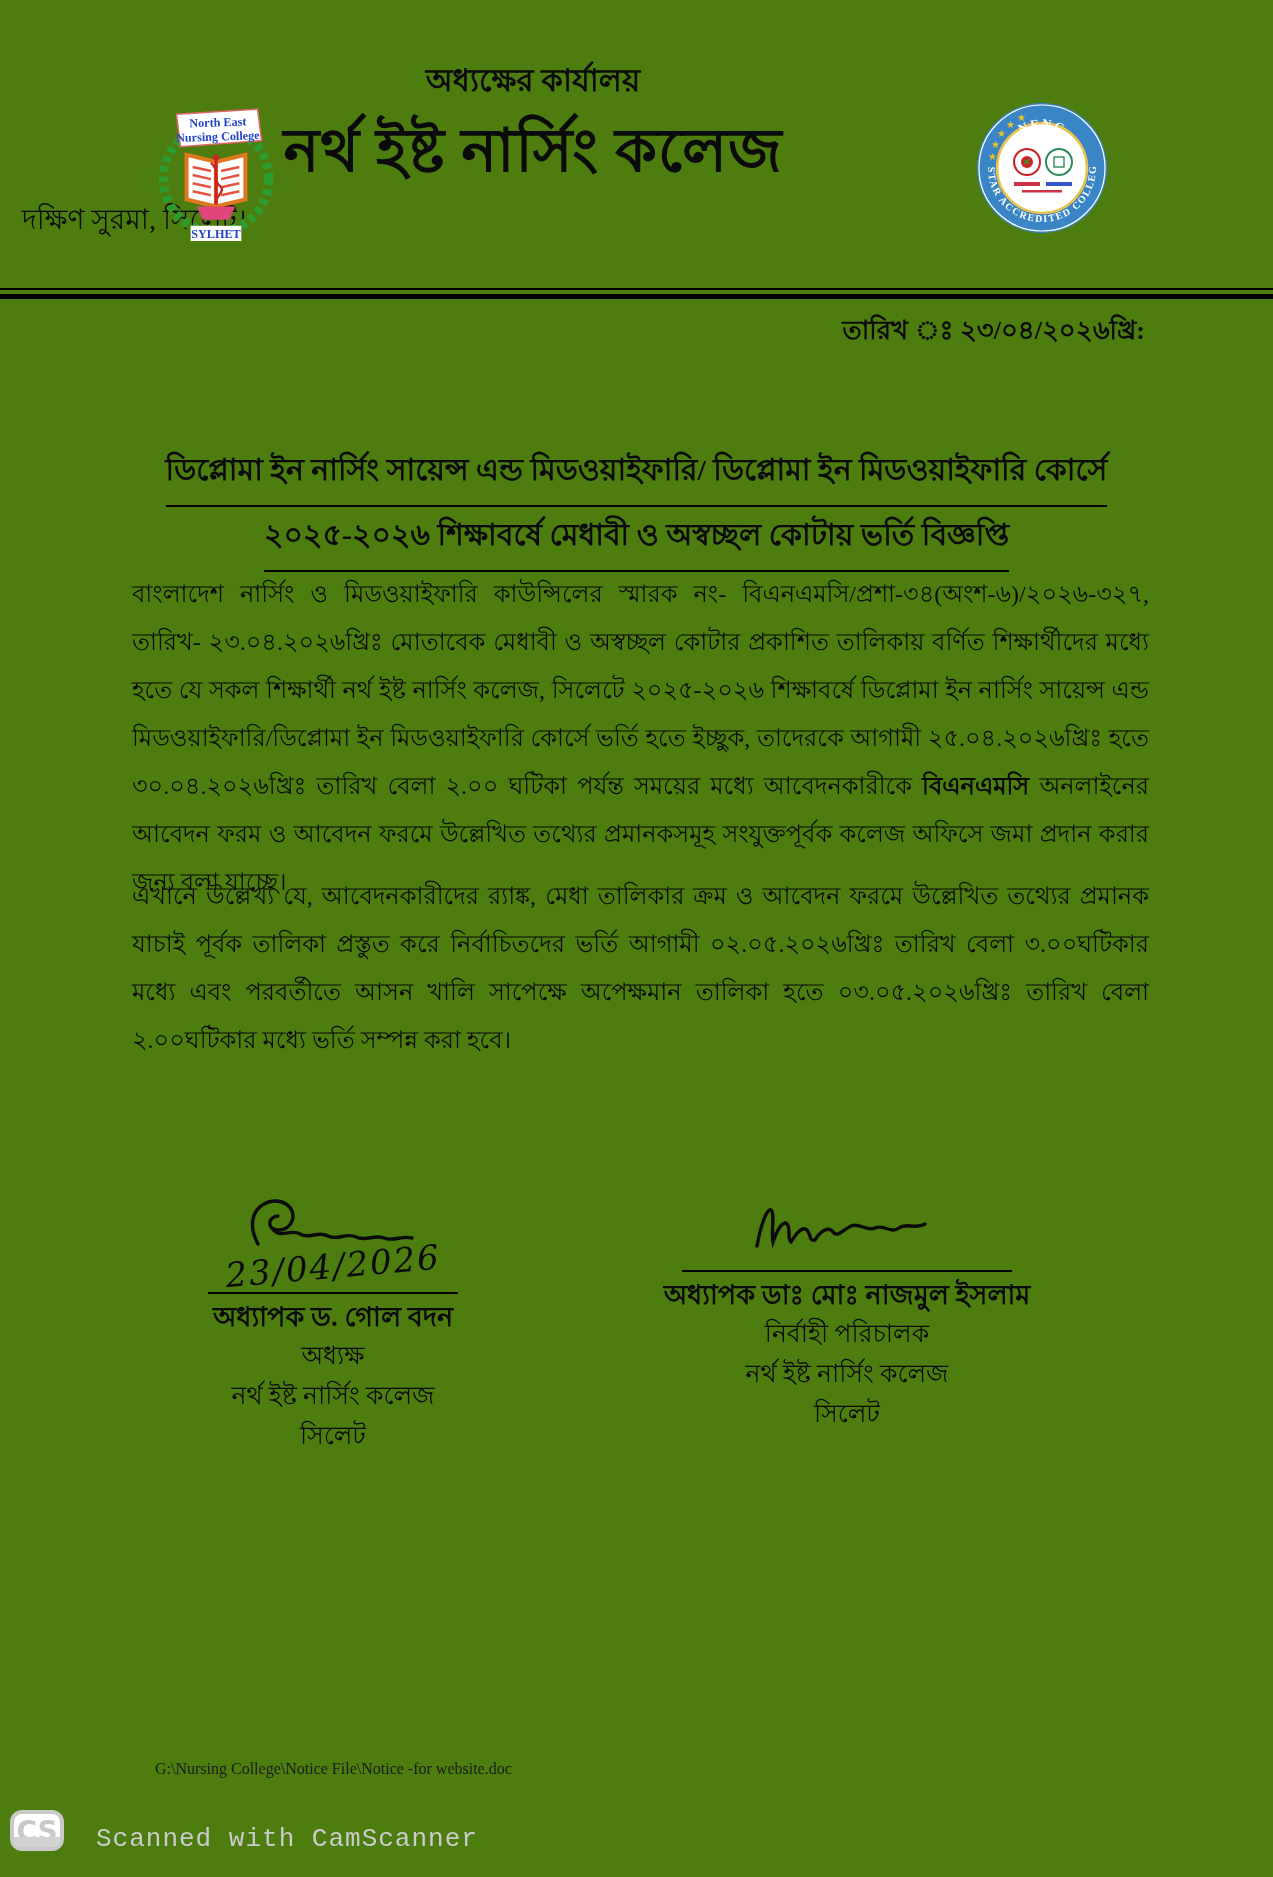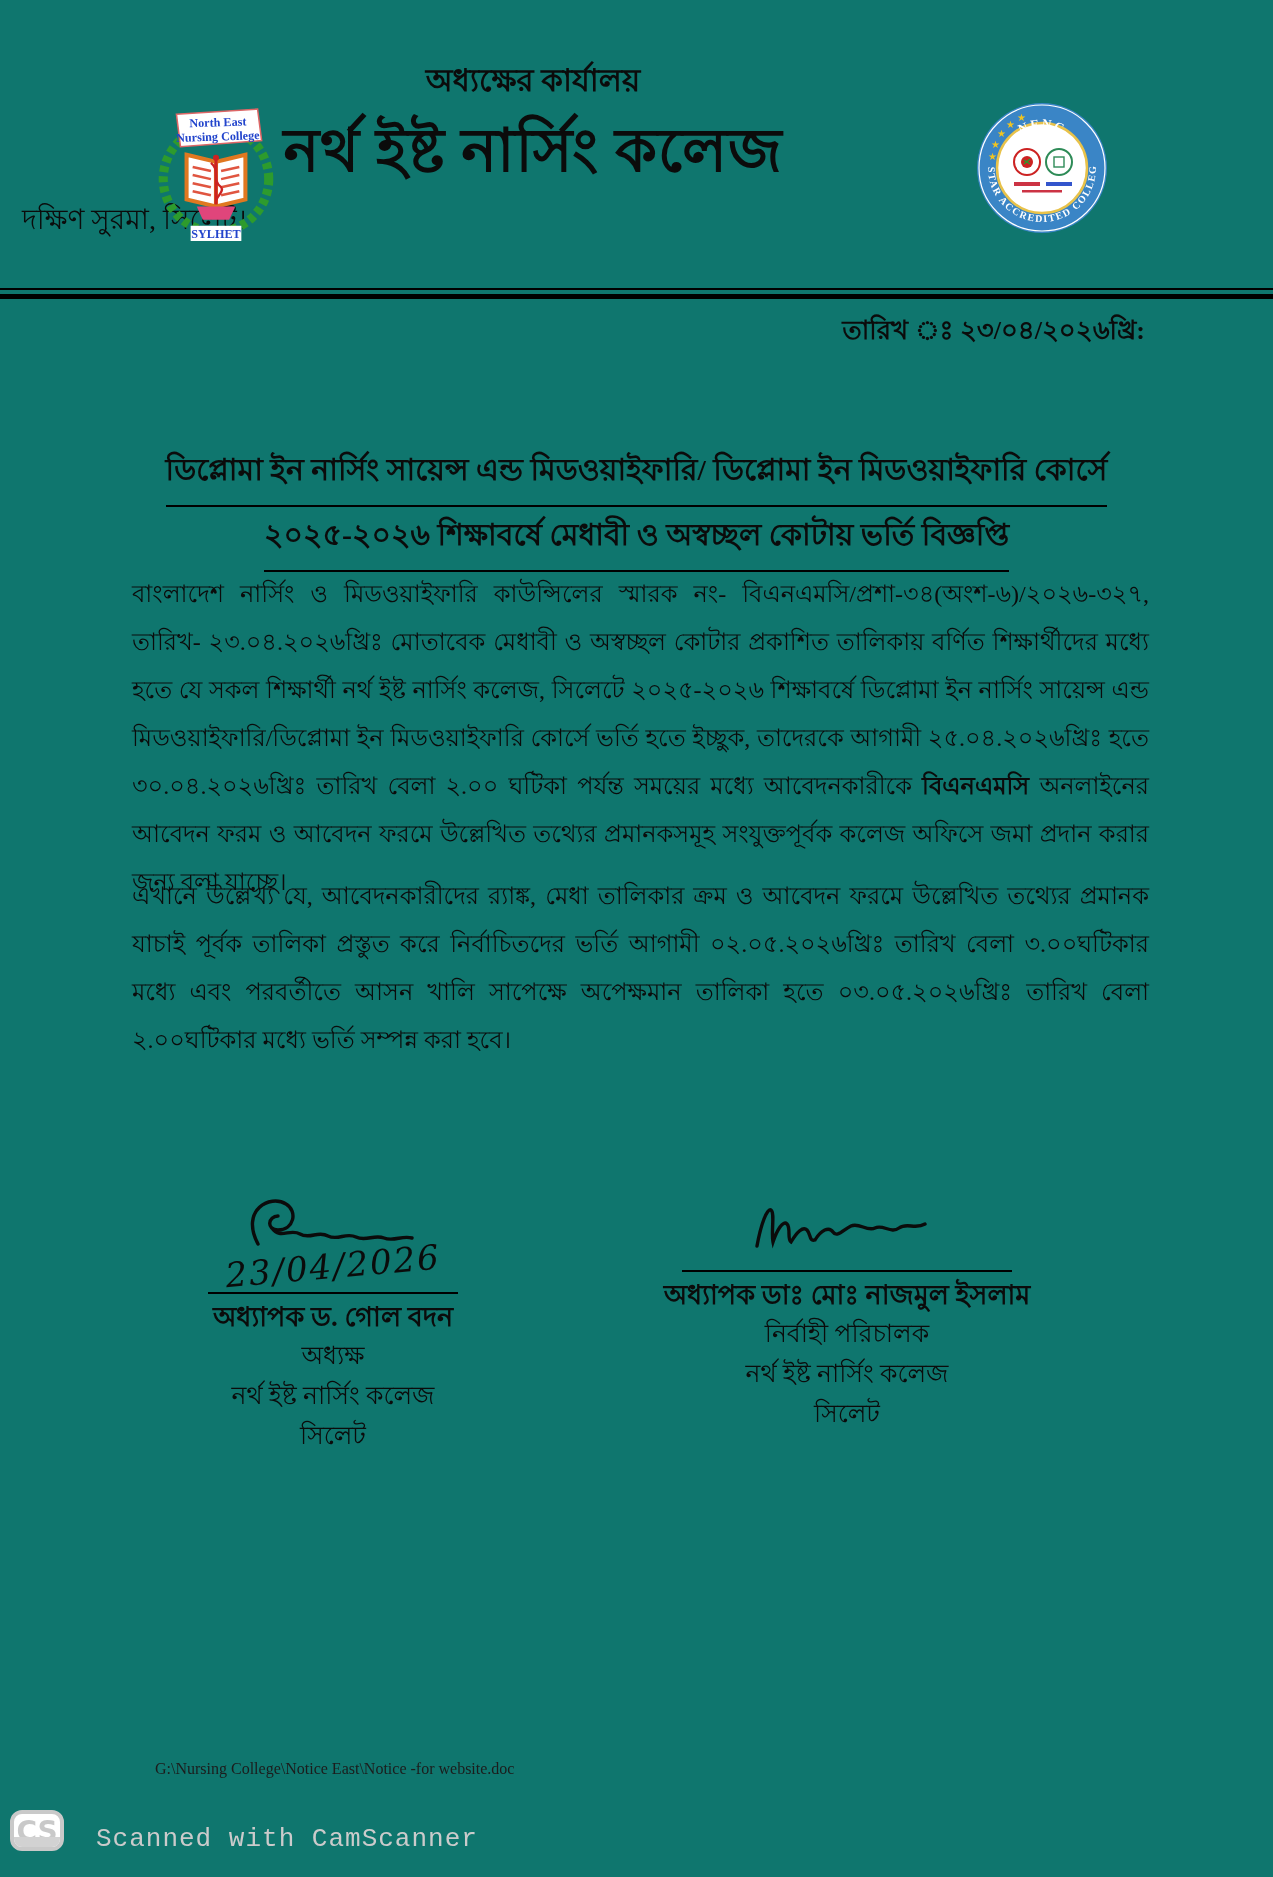--- a/index.html
+++ b/index.html
@@ -1,16 +1,16 @@
 <!DOCTYPE html>
 <html><head>
 <meta charset="utf-8">
 <style>
   html,body{margin:0;padding:0;background:#ffffff;}
-  .page{position:relative;width:1273px;height:1877px;background:#0f766e;overflow:hidden;
+  .page{position:relative;width:1273px;height:1877px;background:#4d7c0f;overflow:hidden;
         font-family:"Liberation Serif","DejaVu Serif",serif;color:#0b0b0b;}
   .office-line{position:absolute;left:0;top:56px;width:1066px;text-align:center;
                font-size:31px;font-weight:bold;}
   .college-name{position:absolute;left:0;top:104px;width:1066px;text-align:center;
                 font-size:60px;font-weight:bold;letter-spacing:1px;}
   .address-line{position:absolute;left:0;top:198px;width:1066px;text-align:left;
                 font-size:28px;padding-left:22px;}
   .logo-left{position:absolute;left:148px;top:100px;width:137px;height:142px;}
   .badge-right{position:absolute;left:976px;top:102px;width:132px;height:132px;}
 
@@ -151,21 +151,21 @@
     <svg class="sig-svg" width="260" height="58" viewBox="0 0 260 58">
       <path d="M40,48 C44,26 50,10 54,12 C58,15 54,34 56,44 C60,32 66,22 70,26 C74,30 70,42 74,44 C80,34 86,28 90,32 C94,36 92,44 98,42 C104,32 112,28 116,34 C120,40 126,32 134,28 C142,24 150,34 158,30 C166,26 174,36 182,30 C190,24 198,32 208,26" stroke="#0b0b0b" stroke-width="3.4" fill="none" stroke-linecap="round"></path>
     </svg>
     <div class="sig-rule"></div>
     <div class="sig-name">অধ্যাপক ডাঃ মোঃ নাজমুল ইসলাম</div>
     <div class="sig-role">নির্বাহী পরিচালক</div>
     <div class="sig-org">নর্থ ইষ্ট নার্সিং কলেজ</div>
     <div class="sig-place">সিলেট</div>
   </div>
 
-  <div class="file-path">G:\Nursing College\Notice East\Notice -for website.doc</div>
+  <div class="file-path">G:\Nursing College\Notice File\Notice -for website.doc</div>
 
   <div class="cam-box">
     <span class="cs">CS</span>
     <span class="cs-bar"></span>
   </div>
   <div class="cam-text">Scanned with CamScanner</div>
 
 </div>
 
 </body></html>

